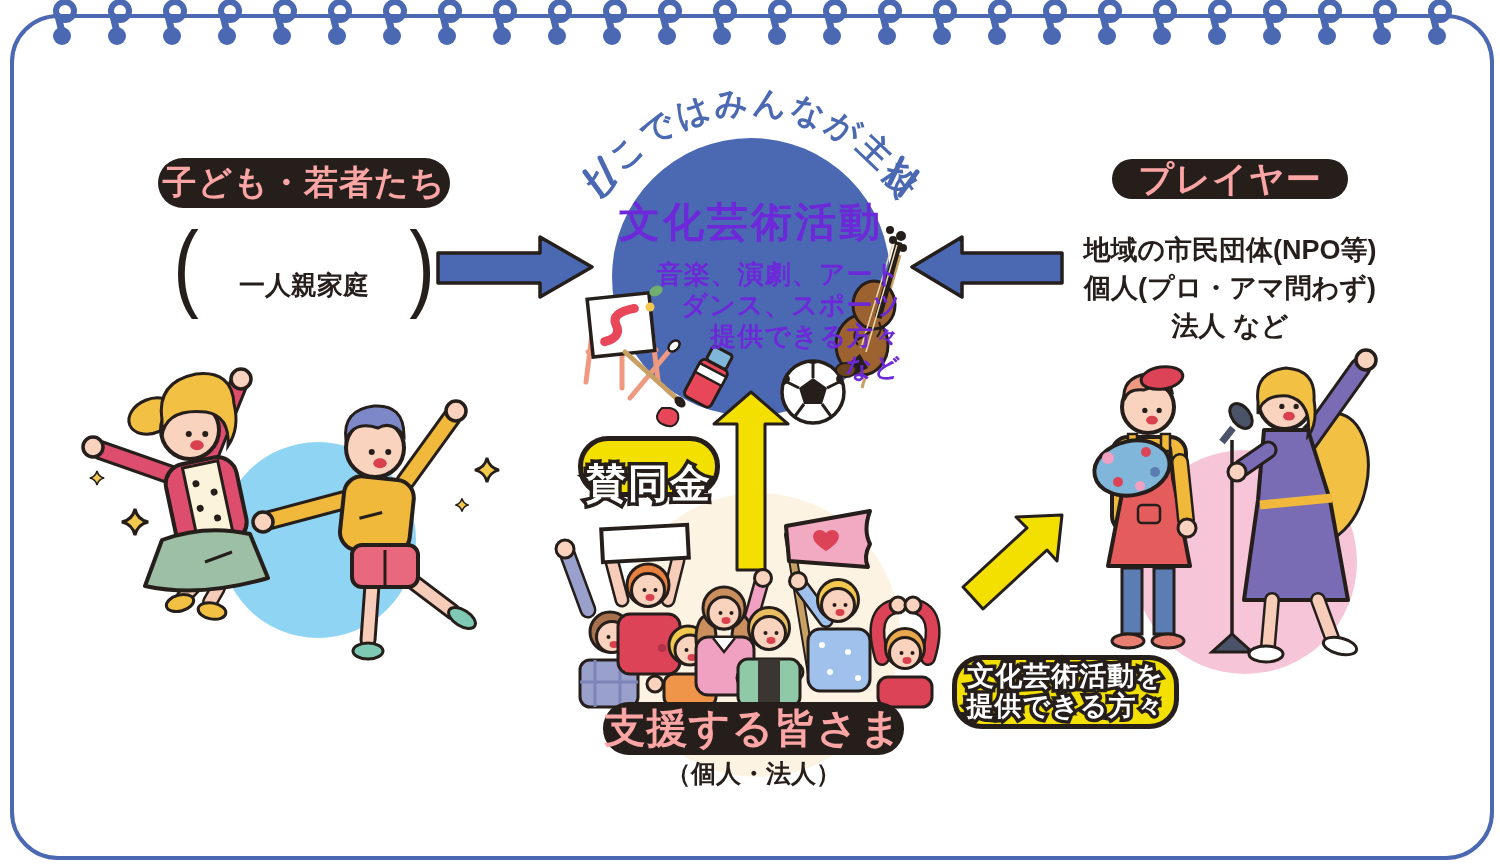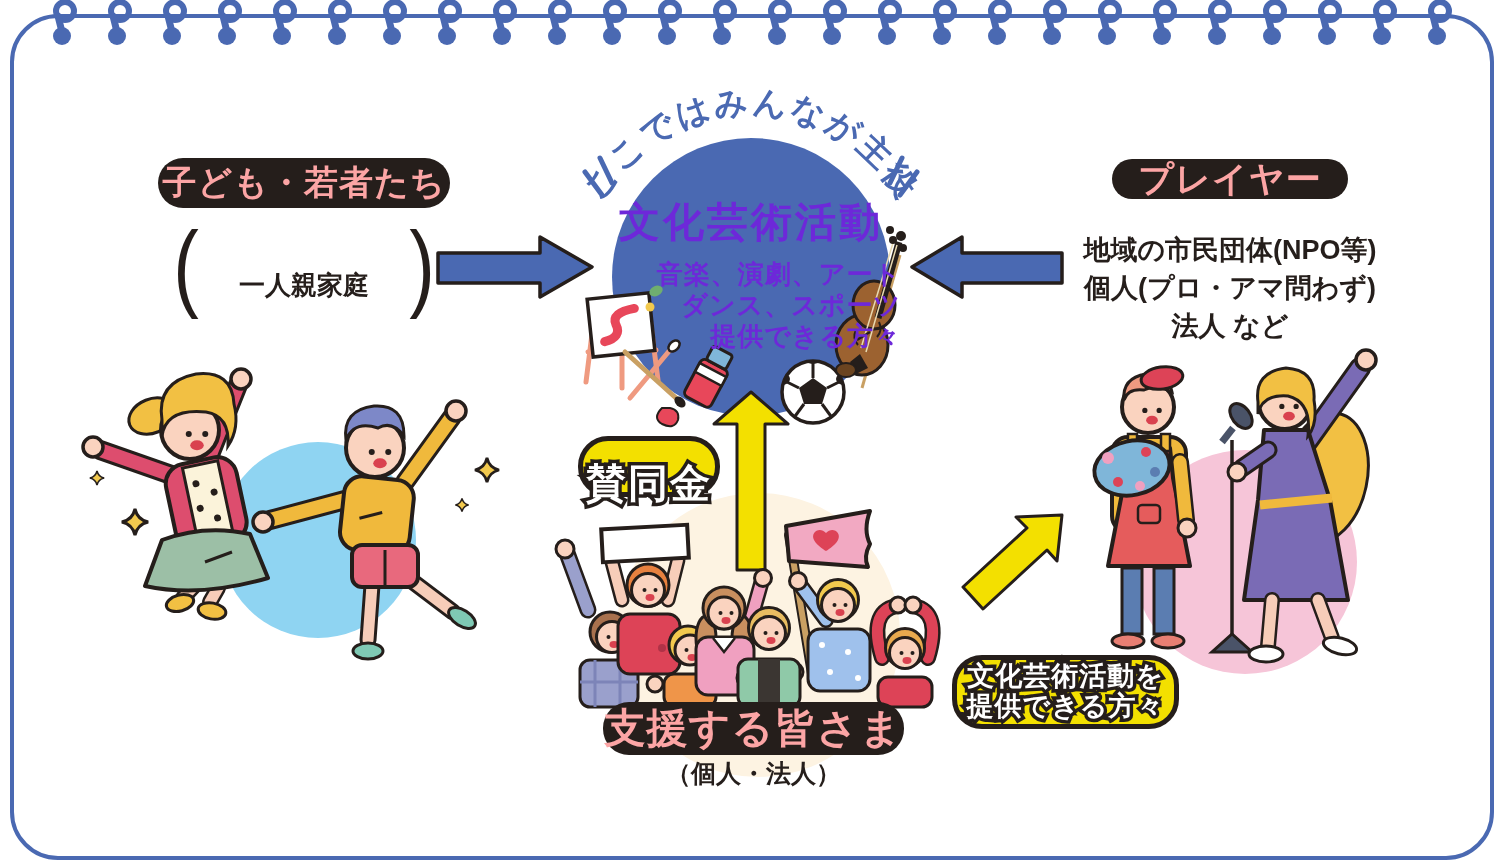--- a/index.html
+++ b/index.html
@@ -463,20 +463,21 @@
       </g>
     </g>
   </svg>
 
   <div id="circle-text">
     <div id="circle-title">文化芸術活動</div>
     <div id="circle-lines">
       <div class="circle-line">音楽、演劇、アート</div>
       <div class="circle-line">ダンス、スポーツ</div>
       <div class="circle-line">提供できる方々</div>
+      <div class="circle-line">など</div>
     </div>
   </div>
 
   <div id="badge-children" class="badge-black">子ども・若者たち</div>
   <div id="badge-player" class="badge-black">プレイヤー</div>
   <div id="badge-support" class="badge-black">支援する皆さま</div>
 
   <div id="note-children" class="note">
     <span class="paren">(</span>
     <span class="nlines">

